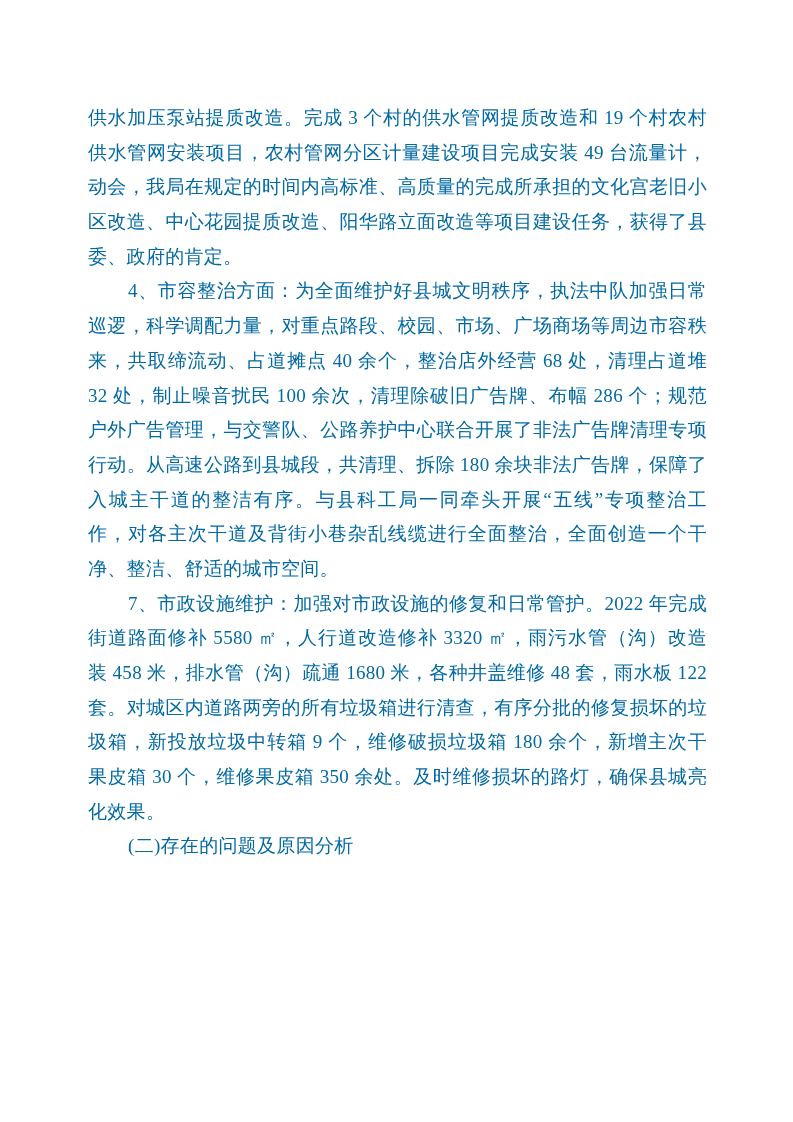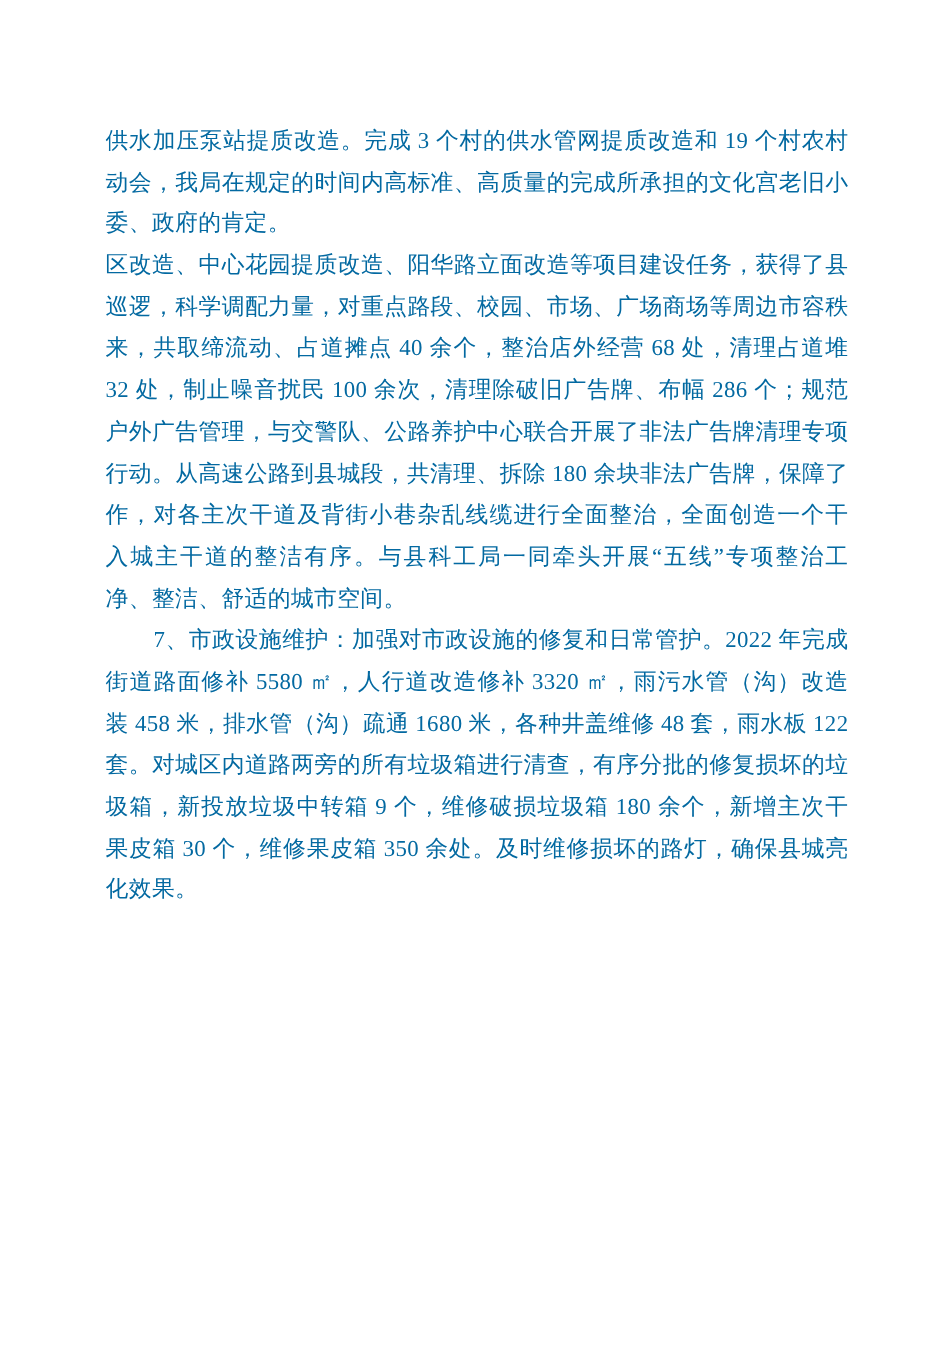--- a/index.html
+++ b/index.html
@@ -43,39 +43,44 @@
     text-indent: 40px;
   }
 </style>
 </head>
 <body>
 
 <div class="page">
   <div id="doc-body" style="color: #0369a1;">
       <div class="para">
         <div class="line">供水加压泵站提质改造。完成 3 个村的供水管网提质改造和 19 个村农村</div>
+        <div class="line">供水管网安装项目，农村管网分区计量建设项目完成安装 49 台流量计，</div>
       </div>
       <div class="para">
         <div class="line">动会，我局在规定的时间内高标准、高质量的完成所承担的文化宫老旧小</div>
+        <div class="line">区改造、中心花园提质改造、阳华路立面改造等项目建设任务，获得了县</div>
         <div class="line last">委、政府的肯定。</div>
-        <div class="line">区改造、中心花园提质改造、阳华路立面改造等项目建设任务，获得了县</div>
       </div>
       <div class="para">
+        <div class="line indent">4、市容整治方面：为全面维护好县城文明秩序，执法中队加强日常</div>
         <div class="line">巡逻，科学调配力量，对重点路段、校园、市场、广场商场等周边市容秩</div>
         <div class="line">来，共取缔流动、占道摊点 40 余个，整治店外经营 68 处，清理占道堆放</div>
         <div class="line">32 处，制止噪音扰民 100 余次，清理除破旧广告牌、布幅 286 个；规范</div>
         <div class="line">户外广告管理，与交警队、公路养护中心联合开展了非法广告牌清理专项</div>
         <div class="line">行动。从高速公路到县城段，共清理、拆除 180 余块非法广告牌，保障了</div>
+        <div class="line">入城主干道的整洁有序。与县科工局一同牵头开展“五线”专项整治工</div>
         <div class="line">作，对各主次干道及背街小巷杂乱线缆进行全面整治，全面创造一个干</div>
-        <div class="line">入城主干道的整洁有序。与县科工局一同牵头开展“五线”专项整治工</div>
         <div class="line last">净、整洁、舒适的城市空间。</div>
       </div>
       <div class="para">
         <div class="line indent">7、市政设施维护：加强对市政设施的修复和日常管护。2022 年完成</div>
         <div class="line">街道路面修补 5580 ㎡，人行道改造修补 3320 ㎡，雨污水管（沟）改造安</div>
         <div class="line">装 458 米，排水管（沟）疏通 1680 米，各种井盖维修 48 套，雨水板 122</div>
         <div class="line">套。对城区内道路两旁的所有垃圾箱进行清查，有序分批的修复损坏的垃</div>
         <div class="line">圾箱，新投放垃圾中转箱 9 个，维修破损垃圾箱 180 余个，新增主次干道</div>
         <div class="line">果皮箱 30 个，维修果皮箱 350 余处。及时维修损坏的路灯，确保县城亮</div>
         <div class="line last">化效果。</div>
       </div>
+      <div class="para">
+        <div class="line indent last">(二)存在的问题及原因分析</div>
+      </div>
     </div>
 </div>
 
 </body></html>

